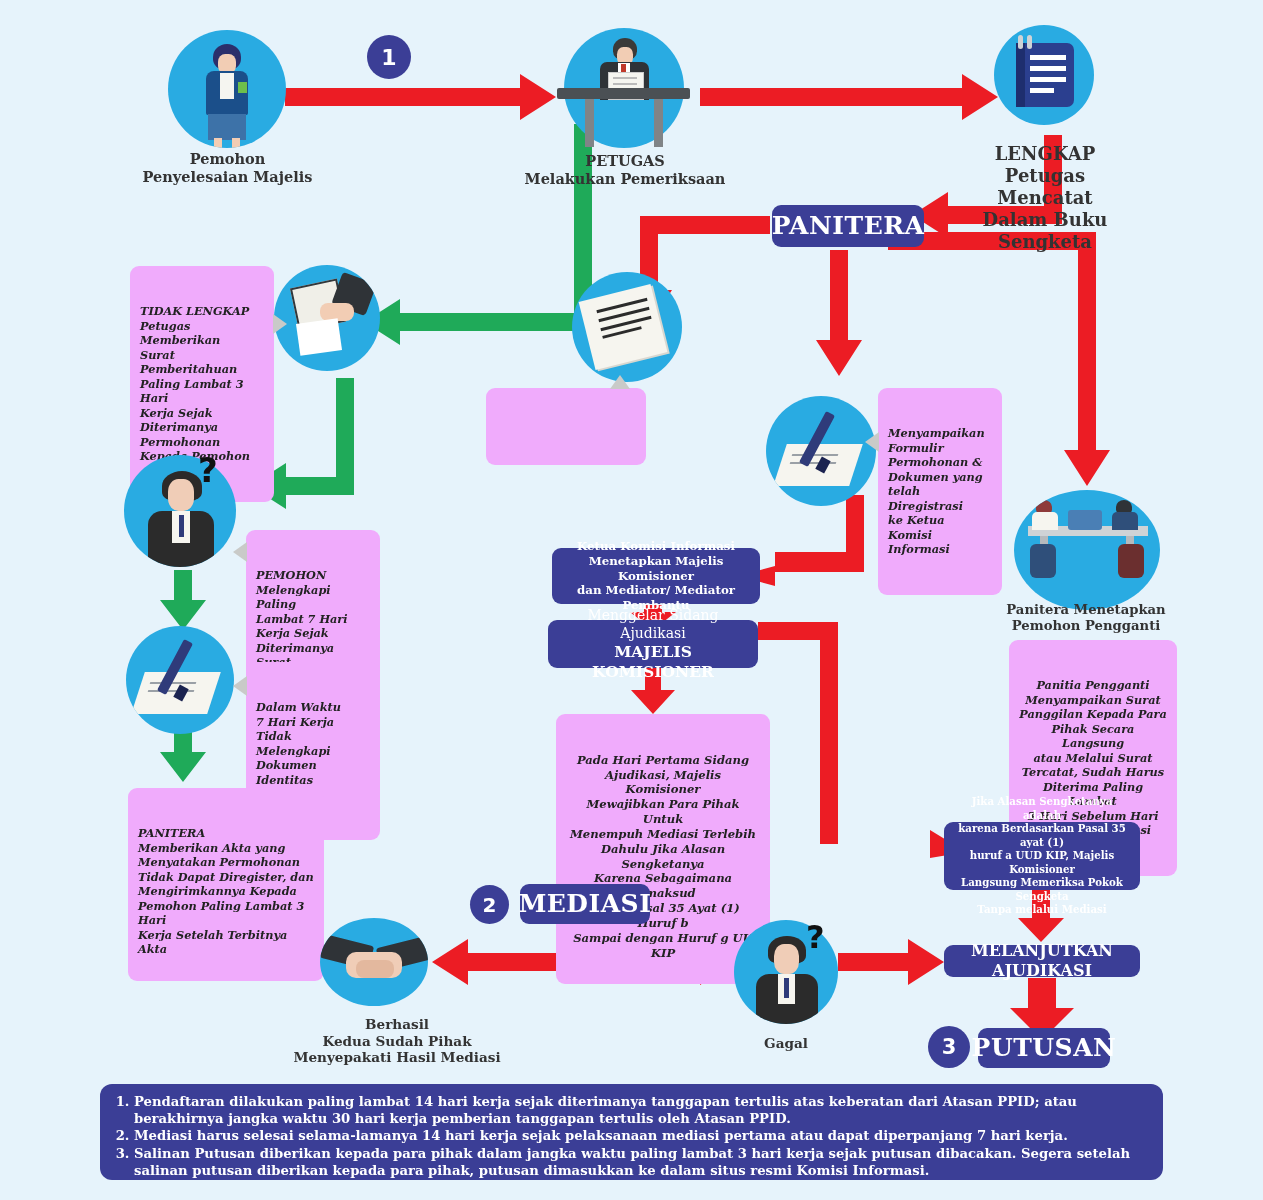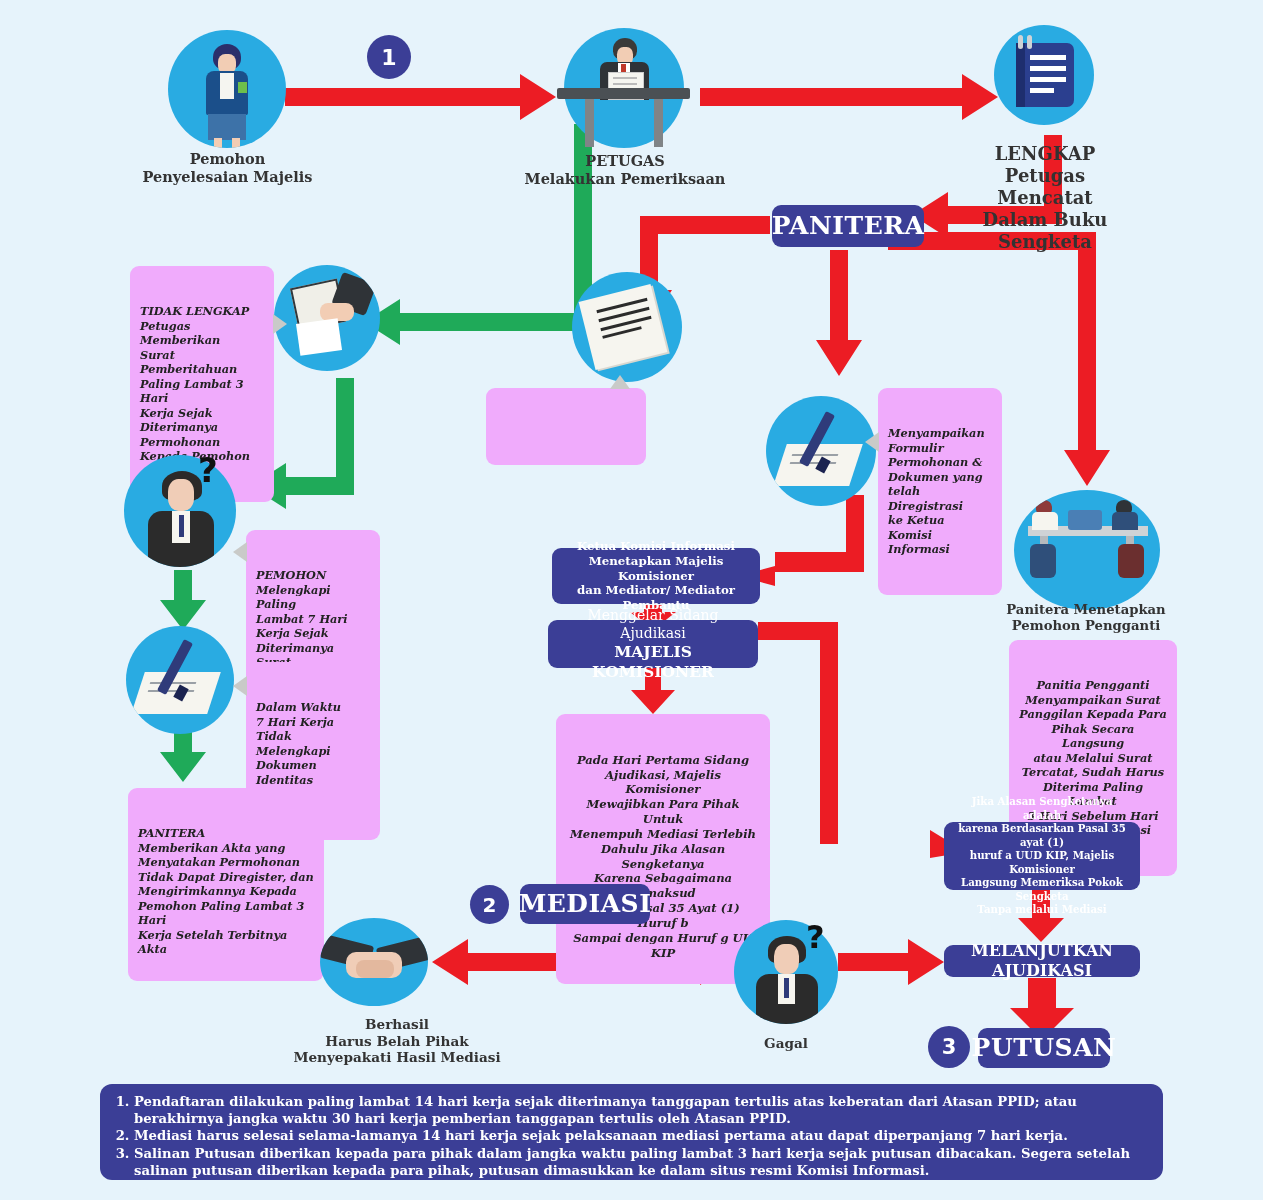--- a/index.html
+++ b/index.html
@@ -322,21 +322,21 @@
 </div>
 
 <div class="circ" style="left:320px;top:918px;width:108px;height:88px;border-radius:50%;">
   <div class="sh" style="left:2px;top:22px;width:50px;height:24px;background:#2f3337;transform:rotate(14deg);border-radius:3px;"></div>
   <div class="sh" style="left:58px;top:24px;width:50px;height:24px;background:#2f3337;transform:rotate(-14deg);border-radius:3px;"></div>
   <div class="sh" style="left:26px;top:34px;width:56px;height:26px;background:#f0cdb7;border-radius:10px;"></div>
   <div class="sh" style="left:36px;top:42px;width:38px;height:18px;background:#e3b89e;border-radius:8px;"></div>
 </div>
 <div class="cap" style="left:272px;top:1016px;width:250px;font-size:13.6px;">
   <div>Berhasil</div>
-  <div>Harus Belah Pihak</div>
+  <div>Kedua Sudah Pihak</div>
   <div>Menyepakati Hasil Mediasi</div>
 </div>
 
 <div class="circ" style="left:734px;top:920px;width:104px;height:104px;">
   <div class="sh" style="left:34px;top:16px;width:38px;height:28px;border-radius:50% 50% 30% 30%;background:#2c2a29;"></div>
   <div class="sh" style="left:40px;top:24px;width:25px;height:30px;border-radius:40%;background:#f0cdb7;"></div>
   <div class="sh" style="left:22px;top:54px;width:62px;height:52px;background:#2b2b2b;border-radius:13px 13px 0 0;"></div>
   <div class="sh" style="left:44px;top:54px;width:17px;height:30px;background:#f6f5ef;"></div>
   <div class="sh" style="left:50px;top:58px;width:5px;height:20px;background:#2f3b7a;"></div>
 </div>

